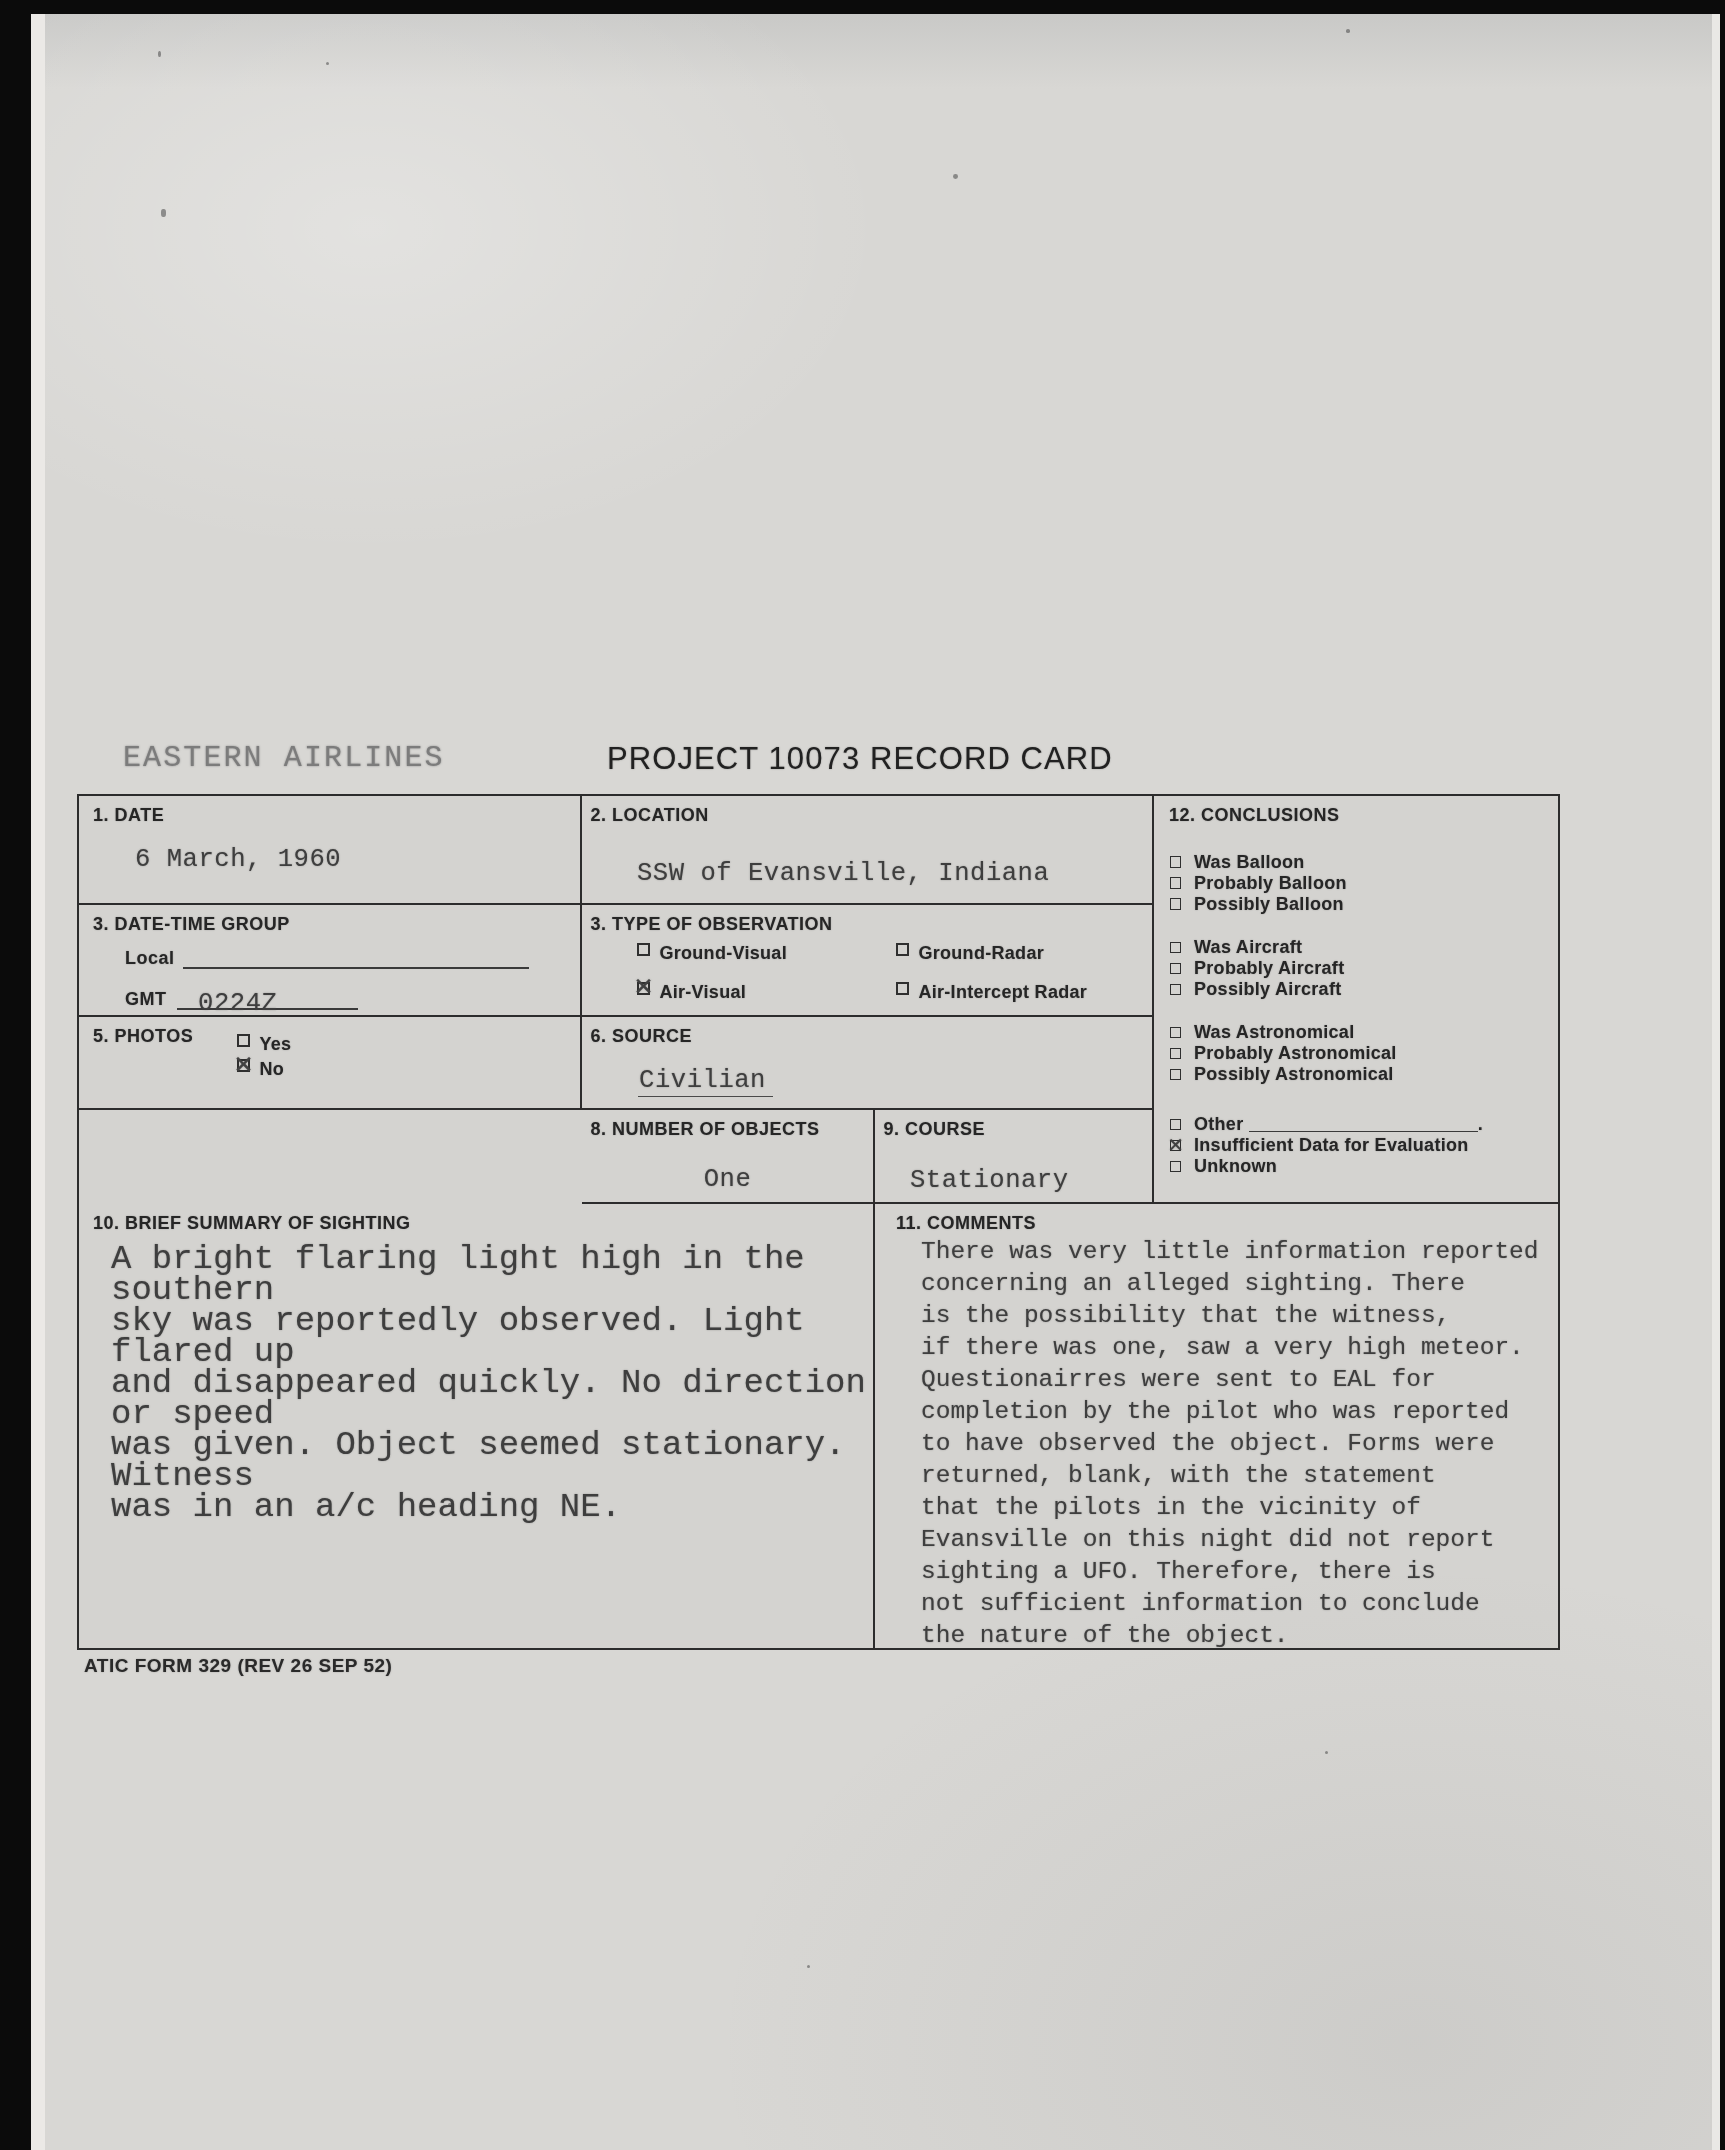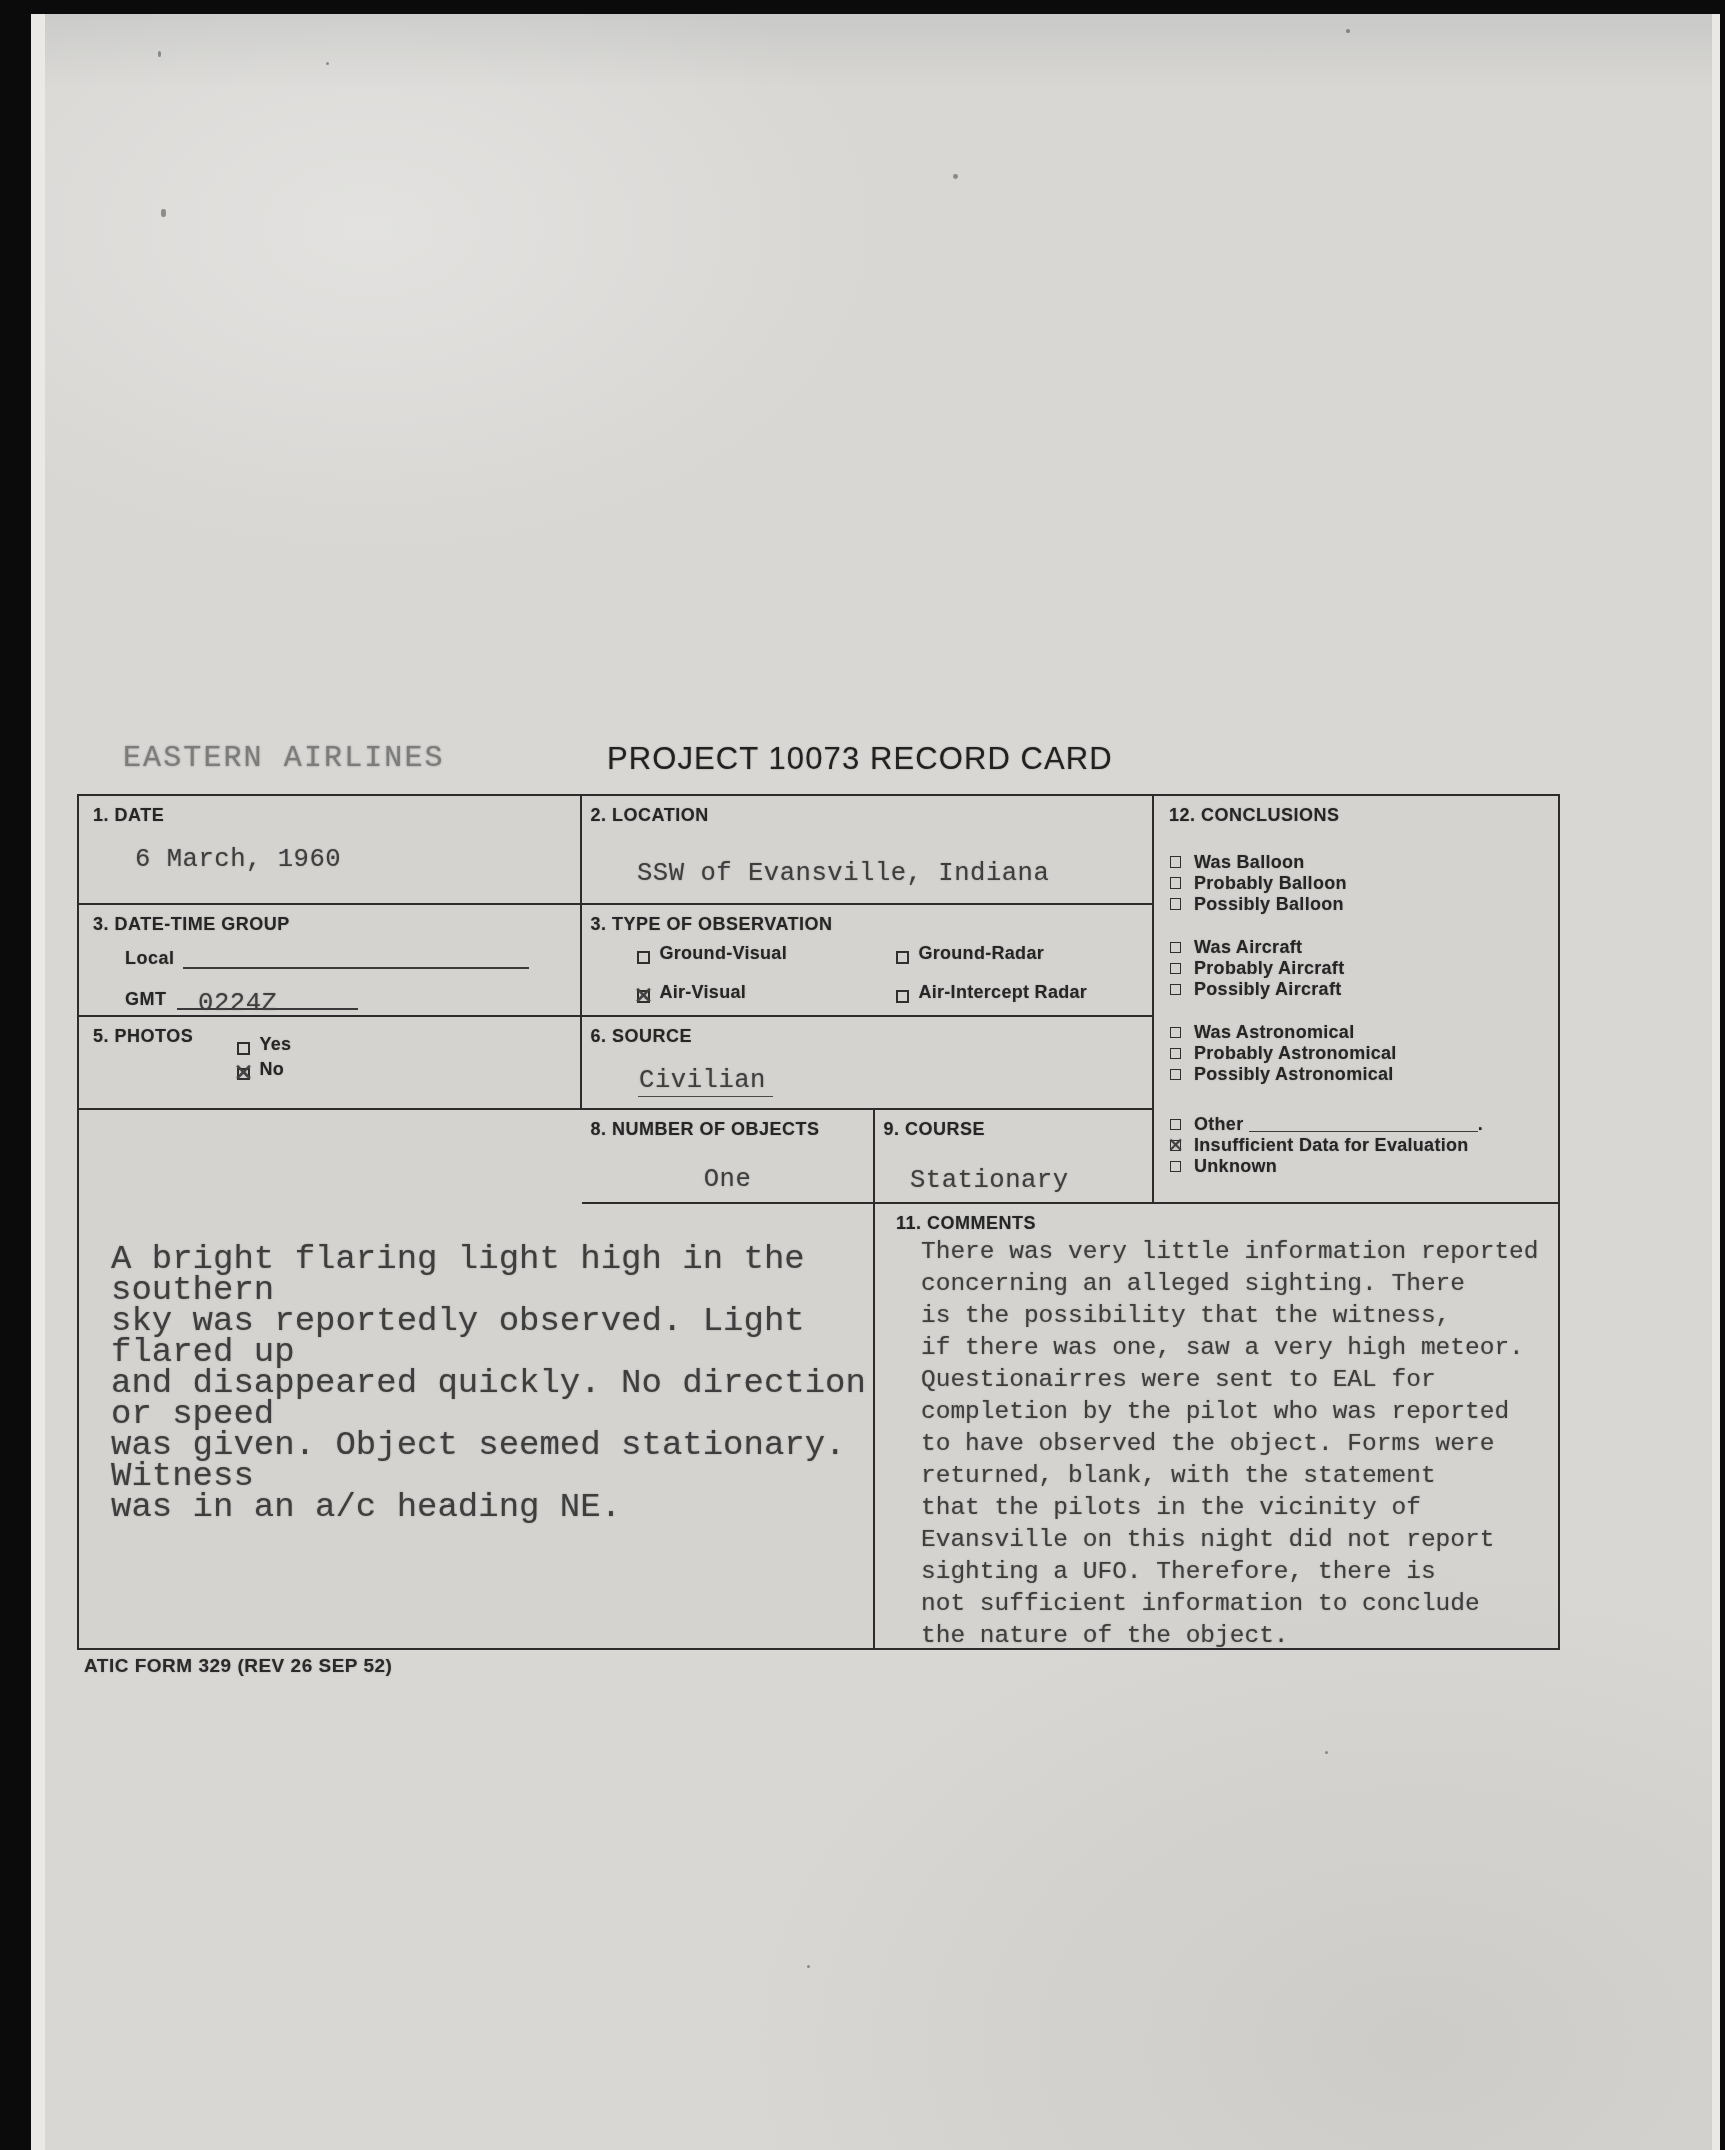--- a/index.html
+++ b/index.html
@@ -127,21 +127,21 @@
     font-weight:700; font-size:18px; color:#262626; letter-spacing:0.3px;
     text-shadow:0 0 1.6px rgba(40,40,40,.32);
     white-space:nowrap;
   }
 
   
   .type-grid {
     position:absolute; left:55px; top:38px;
     display:grid; grid-template-columns:259px auto; row-gap:18px;
   }
-  .opt { display:flex; align-items:flex-end; }
+  .opt { display:flex; align-items:flex-start; }
 
   
   .photos-opts { position:absolute; left:158px; top:17px; }
   .photos-opts .opt + .opt { margin-top:4.3px; }
 
   
   .conc-list { margin:26px 0 0 16px; }
   .conc-group + .conc-group { margin-top:22.4px; }
   .conc-group.last { margin-top:29px; }
   .conc-item { display:flex; align-items:center; height:21px; }
@@ -306,20 +306,21 @@
       <span class="lbl">8. NUMBER OF OBJECTS</span>
       <span class="typed v v-num">One</span>
     </div>
 
     <div class="cell c-course br bb">
       <span class="lbl">9. COURSE</span>
       <span class="typed v v-course">Stationary</span>
     </div>
 
     <div class="cell c-sum br">
+      <span class="lbl">10. BRIEF SUMMARY OF SIGHTING</span>
       <div class="typed-block v v-sum">A bright flaring light high in the southern
 sky was reportedly observed. Light flared up
 and disappeared quickly. No direction or speed
 was given. Object seemed stationary. Witness
 was in an a/c heading NE.</div>
     </div>
 
     <div class="cell c-com">
       <span class="lbl">11. COMMENTS</span>
       <div class="typed-block v v-com">There was very little information reported

